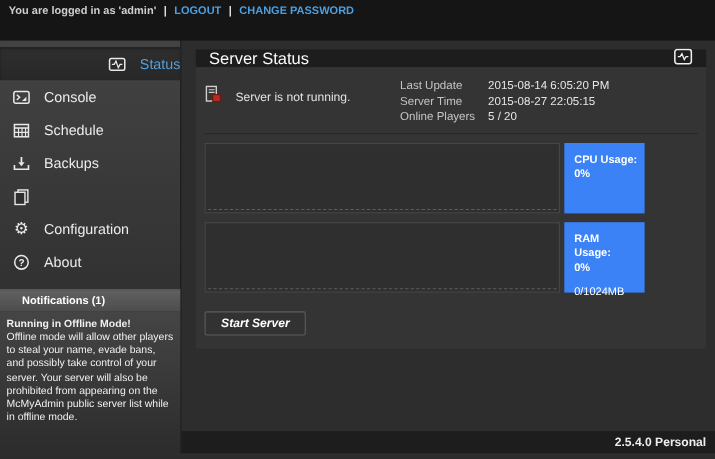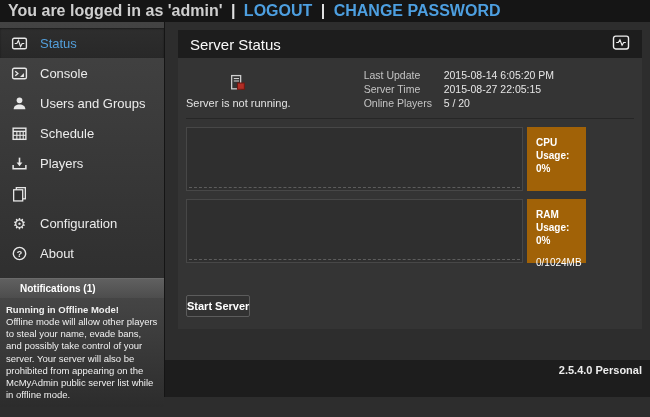--- a/index.html
+++ b/index.html
@@ -1,74 +1,74 @@
 <!DOCTYPE html>
 <html><head>
 <meta charset="utf-8">
 <style>
   * { margin:0; padding:0; box-sizing:border-box; }
   html,body { width:650px; height:417px; overflow:hidden; background:#2d2d2d;
               font-family:"Liberation Sans", sans-serif; }
-  .topbar { height:22px; background:#151515; color:#cfcfcf; font-size:16px; font-weight:bold;
+  .topbar { height:37px; background:#151515; color:#cfcfcf; font-size:10px; font-weight:bold;
             line-height:22px; padding-left:8px; white-space:nowrap; }
   .topbar a { color:#4d9fe0; text-decoration:none; font-weight:bold; }
   .topbar .sep { color:#e0e0e0; margin:0 4px; }
   .app { display:flex; height:375px; }
 
   
   .sidebar { width:165px; background:linear-gradient(#434343, #262626);
              border-right:1px solid #151515; display:flex; flex-direction:column; }
   .menu { padding-top:6px; }
   .menu-item { height:30px; display:flex; align-items:center; padding-left:11px;
                color:#ececec; font-size:13px; cursor:pointer; }
   .menu-item .ic { width:17px; height:17px; margin-right:12px; flex:0 0 17px;
                    display:flex; align-items:center; justify-content:center; }
   .menu-item.active { background:linear-gradient(#2e2e2e,#282828); color:#539fdb;
-                      box-shadow:inset 0 1px 2px rgba(0,0,0,.4); }
+                      box-shadow:inset 0 1px 2px rgba(0,0,0,.4);justify-content:flex-end; }
   .menu-item svg { display:block; }
   .gear-glyph { color:#e8e8e8; font-size:15px; line-height:17px; }
 
   .notif { margin-top:10px; flex:1; display:flex; flex-direction:column; }
   .notif-header { background:linear-gradient(#606060,#4d4d4d); border-top:1px solid #6a6a6a;
                   color:#fff; font-size:10px; font-weight:bold; padding:4px 20px; }
   .notif-body { flex:1; background:linear-gradient(#454545,#2c2c2c); color:#f0f0f0;
                 font-size:9.5px; line-height:1.28; padding:6px 6px; }
   .notif-title { font-weight:bold; }
 
   
   .main { flex:1; position:relative; background:#2d2d2d; }
   .panel { margin:8px 8px 0 13px; }
-  .panel-header { background:#1d1d1d; height:28px; display:flex; align-items:center;
+  .panel-header { background:#1d1d1d; height:16px; display:flex; align-items:center;
                   padding:0 12px; color:#fafafa; font-size:15px; }
   .panel-header .ic { margin-left:auto; }
   .panel-body { background:#343434; padding:6px 8px 12px; }
 
   .status-section { display:flex; align-items:flex-start; padding:4px 0 8px;
                     border-bottom:1px solid #262626; margin-bottom:8px; }
-  .status-left { display:flex; align-items:center; gap:1px; margin-top:6px;flex-direction:column; }
+  .status-left { display:flex; align-items:center; gap:12px; margin-top:6px; }
   .status-msg { color:#e2e2e2; font-size:11px; }
   .status-info { margin-left:auto; margin-right:80px; font-size:10.5px; }
   .info-row { display:flex; line-height:14px; }
   .info-label { width:80px; color:#c4c4c4; }
   .info-value { color:#e6e6e6; }
 
   .chart-row { display:flex; gap:4px; height:64px; margin-bottom:8px; margin-right:48px; }
   .chart-box { flex:1; background:#2f2f2f; border:1px solid #474747; position:relative; }
   .chart-baseline { position:absolute; left:2px; right:2px; bottom:2px;
                     border-top:1px dashed #5d5d5d; }
-  .gauge-box { width:59px; background:#a16207; color:#fff; font-size:10px; font-weight:bold;
+  .gauge-box { width:73px; background:#3b82f6; color:#fff; font-size:10px; font-weight:bold;
                padding:9px 6px 0 9px; line-height:1.3; }
   .gauge-detail { margin-top:9px; font-weight:normal; }
 
-  .start-btn { margin-top:24px; display:inline-block; background:#323232;
+  .start-btn { margin-top:9px; display:inline-block; background:#323232;
                border:1px solid #5c5c5c; border-radius:2px; color:#fff; font-weight:bold;
                font-size:11px; font-family:"Liberation Sans", sans-serif;
-               padding:4px 0; cursor:pointer; }
-
-  .footer { position:absolute; left:0; right:0; bottom:0; height:37px; background:#1d1d1d;
+               padding:4px 14px; cursor:pointer;font-style:italic; }
+
+  .footer { position:absolute; left:0; right:0; bottom:0; height:20px; background:#1d1d1d;
             color:#ededed; font-size:11px; font-weight:bold; line-height:20px;
             text-align:right; padding-right:8px; }
 </style>
 </head>
 <body>
 
 <div class="topbar">
   <span>You are logged in as 'admin'</span>
   <span class="sep">|</span>
   <a href="#">LOGOUT</a>
@@ -95,29 +95,20 @@
         <span class="ic">
           <svg width="17" height="17" viewBox="0 0 16 16">
               <rect x="1.5" y="3" width="13" height="10" rx="1.5" fill="none" stroke="#e8e8e8" stroke-width="1.3"></rect>
               <polyline points="4,5.8 6.5,8 4,10.2" fill="none" stroke="#e8e8e8" stroke-width="1.2"></polyline>
               <polygon points="8.5,11.2 12.2,7.5 12.2,11.2" fill="#e8e8e8"></polygon>
             </svg>
         </span>
         <span>Console</span>
       </div>
 
-      <div class="menu-item">
-        <span class="ic">
-          <svg width="17" height="17" viewBox="0 0 16 16">
-              <circle cx="8" cy="5" r="2.7" fill="#e8e8e8"></circle>
-              <path d="M2.5,13.5 c0,-3.2 2.4,-4.6 5.5,-4.6 s5.5,1.4 5.5,4.6 z" fill="#e8e8e8"></path>
-            </svg>
-        </span>
-        <span>Users and Groups</span>
-      </div>
 
       <div class="menu-item">
         <span class="ic">
           <svg width="17" height="17" viewBox="0 0 16 16">
               <rect x="2" y="3" width="12" height="10.5" fill="none" stroke="#e8e8e8" stroke-width="1.3"></rect>
               <line x1="2" y1="6" x2="14" y2="6" stroke="#e8e8e8" stroke-width="1.3"></line>
               <line x1="5.5" y1="6" x2="5.5" y2="13.5" stroke="#e8e8e8" stroke-width="1"></line>
               <line x1="8.5" y1="6" x2="8.5" y2="13.5" stroke="#e8e8e8" stroke-width="1"></line>
               <line x1="11.5" y1="6" x2="11.5" y2="13.5" stroke="#e8e8e8" stroke-width="1"></line>
               <line x1="2" y1="9.7" x2="14" y2="9.7" stroke="#e8e8e8" stroke-width="1"></line>
@@ -127,21 +118,21 @@
       </div>
 
       <div class="menu-item">
         <span class="ic">
           <svg width="17" height="17" viewBox="0 0 16 16">
               <line x1="8" y1="2.5" x2="8" y2="7.5" stroke="#e8e8e8" stroke-width="1.5"></line>
               <polygon points="5.3,7 10.7,7 8,10.5" fill="#e8e8e8"></polygon>
               <path d="M2,9.5 v3.5 h12 v-3.5" fill="none" stroke="#e8e8e8" stroke-width="1.4"></path>
             </svg>
         </span>
-        <span>Players</span>
+        <span>Backups</span>
       </div>
 
       <div class="menu-item">
         <span class="ic">
           <svg width="17" height="17" viewBox="0 0 16 16">
               <rect x="5" y="2.5" width="8.5" height="10.5" fill="none" stroke="#e8e8e8" stroke-width="1.2"></rect>
               <rect x="2.5" y="4.5" width="8.5" height="10.5" fill="#2f2f2f" stroke="#e8e8e8" stroke-width="1.2"></rect>
             </svg>
         </span>
       </div>

